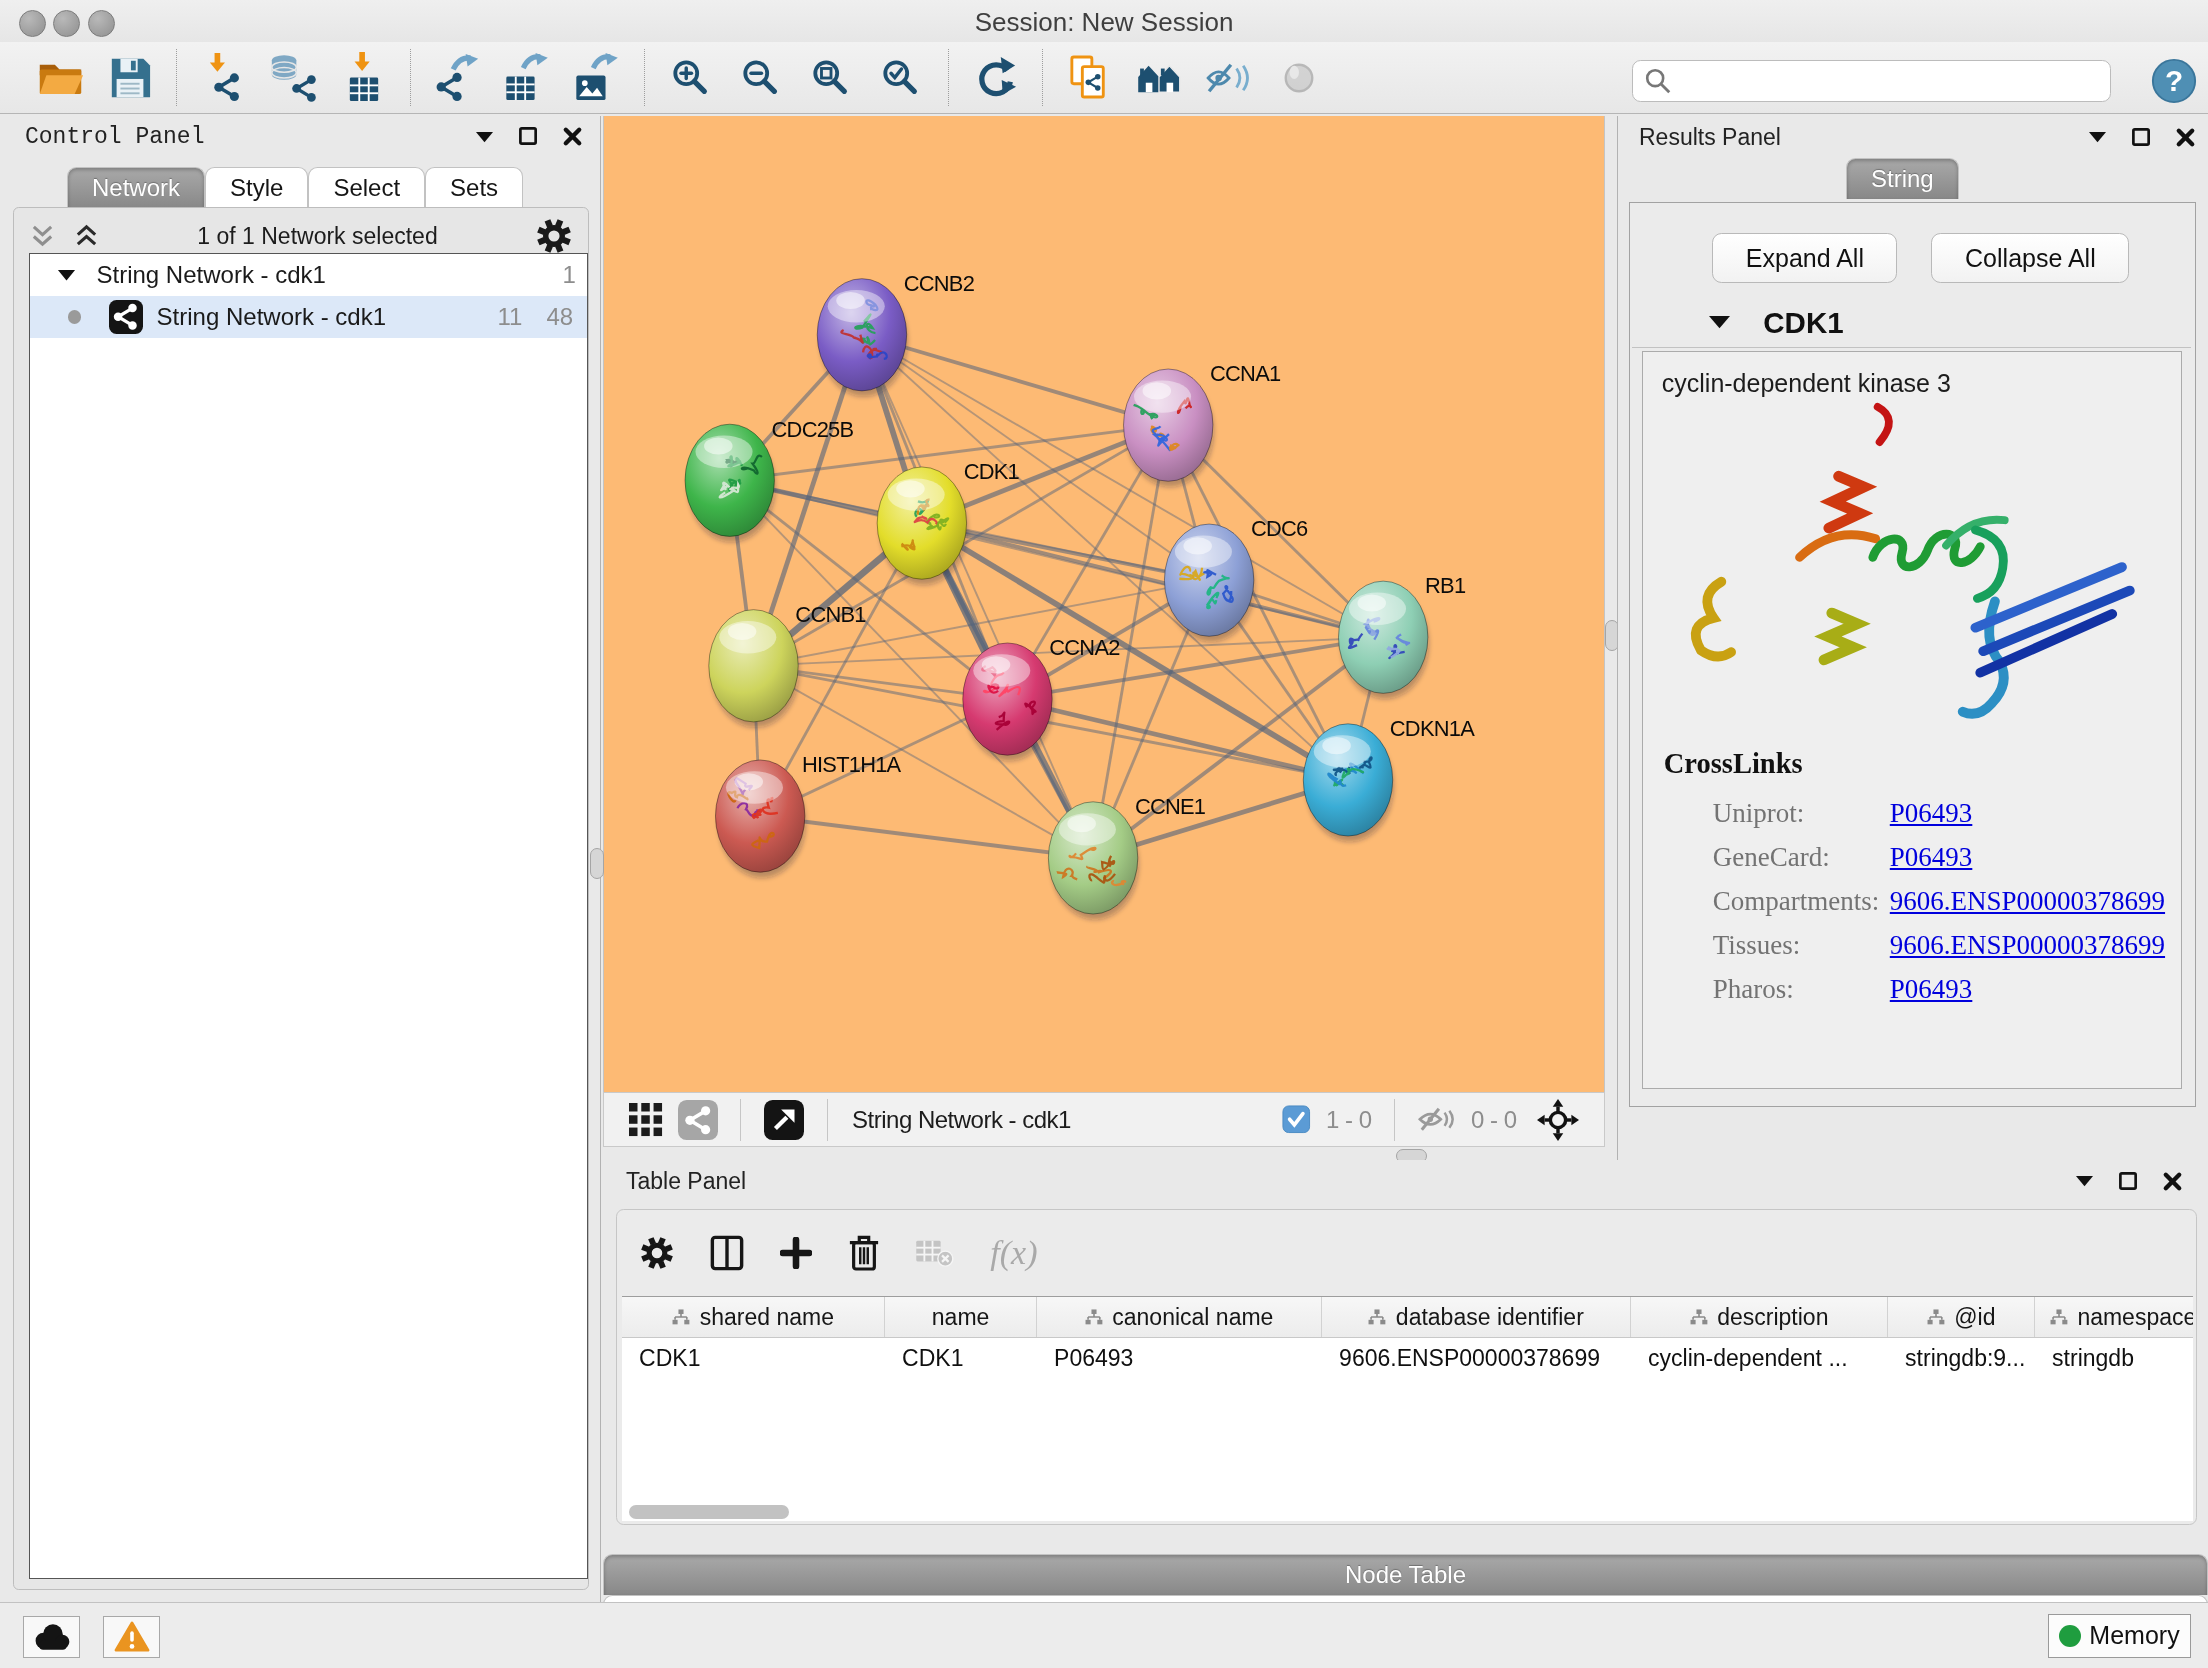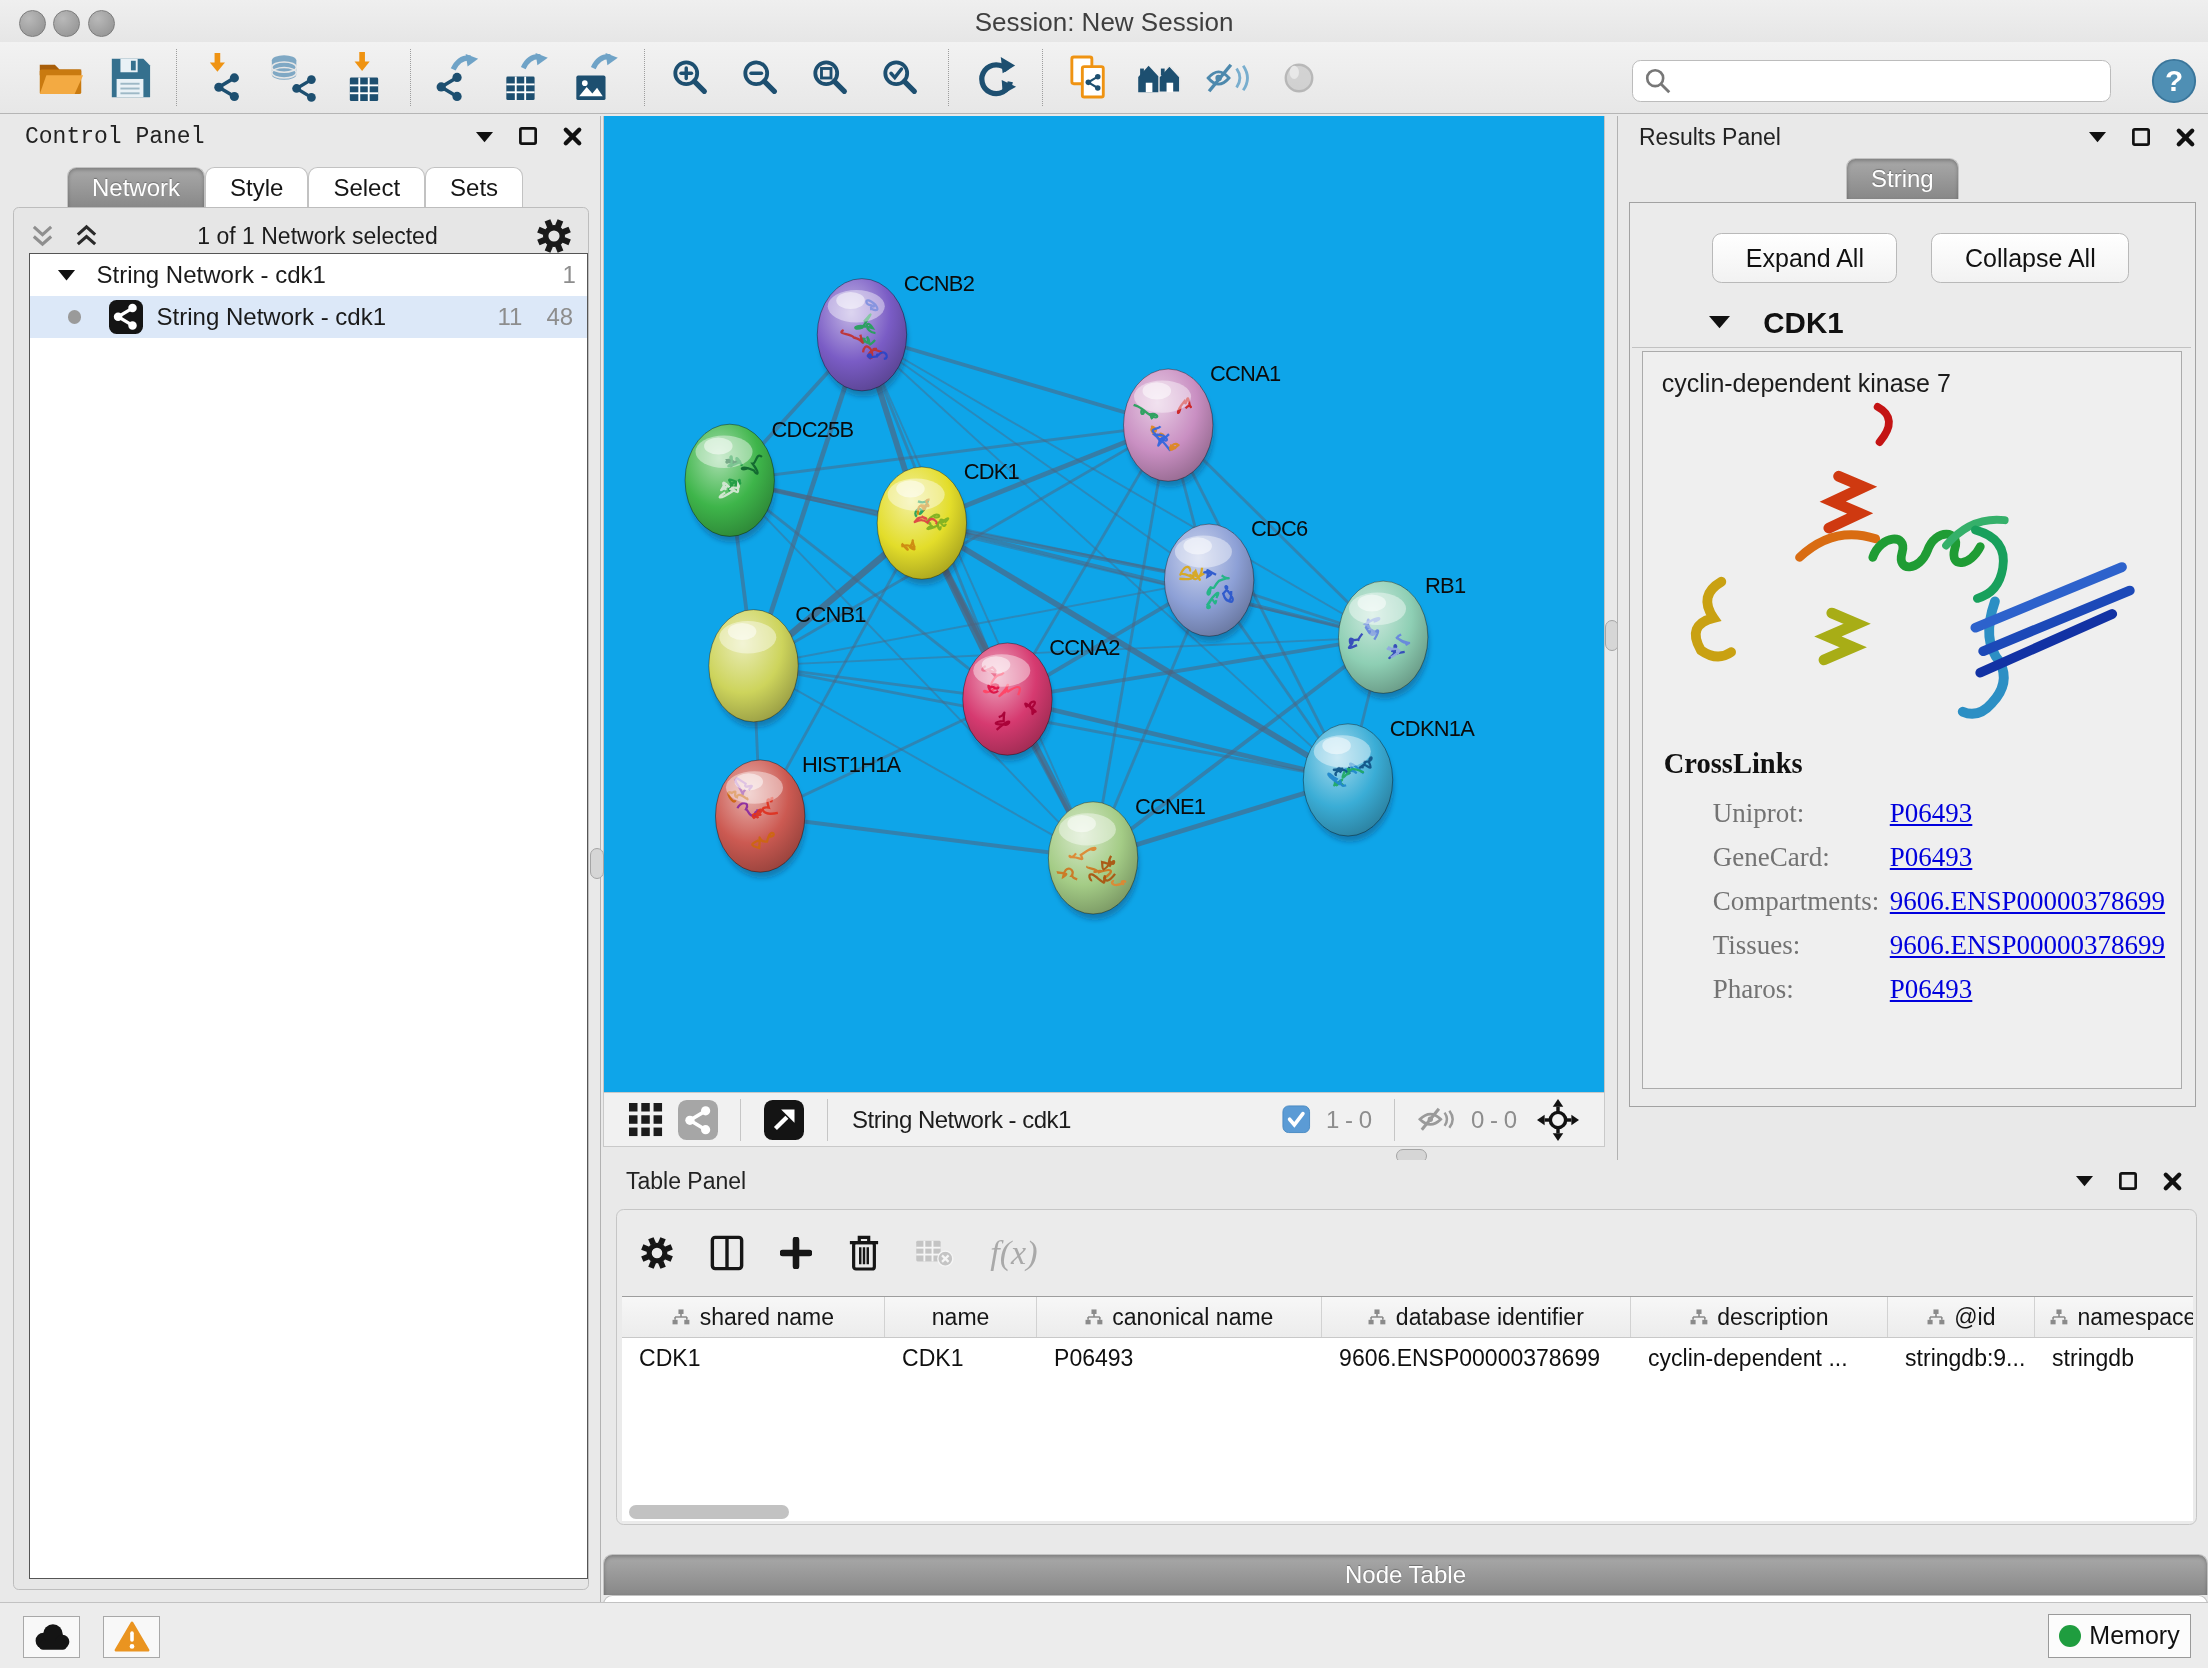--- a/index.html
+++ b/index.html
@@ -38,21 +38,21 @@
   #cp-header{position:absolute;left:25px;top:7.6px;right:17px;display:flex;align-items:center;font-family:Liberation Mono, monospace;}
   #cp-tabs{position:absolute;left:67px;top:51px;display:flex;}
   #cp-sub{position:absolute;left:28.5px;top:99px;right:28.5px;height:42px;display:flex;align-items:center;}
   #cp-status{flex:1;text-align:center;font-size:23px;color:#1c1c1c;}
   #cp-list{position:absolute;left:28.5px;top:137px;width:559px;height:1326px;background:#fff;
            border:1.9px solid #555;box-sizing:border-box;}
   .cp-row{position:relative;height:42px;display:flex;align-items:center;font-size:24px;}
   .cp-row .cnt{position:absolute;color:#8d8d8d;}
   #row-network{background:#dce8f8;}
   
-  #net-canvas{position:absolute;left:603px;top:116px;width:1002px;height:976px;background:#0ea5e9;
+  #net-canvas{position:absolute;left:603px;top:116px;width:1002px;height:976px;background:#fdba74;
               border-left:1px solid #c4c4c4;border-right:1px solid #c4c4c4;box-sizing:border-box;}
   #net-bar{position:absolute;left:603px;top:1092px;width:1002px;height:55px;background:#f1f1f1;
            border:1px solid #c9c9c9;border-width:1px 1px 1px 1px;box-sizing:border-box;
            display:flex;align-items:center;padding:0 17px;}
   .nb-div{width:0;height:42px;border-left:1px solid #c6c6c6;margin:0 15px;}
   .nb-ico{display:flex;align-items:center;margin:0 7.6px;}
   #nb-title{font-size:24px;color:#1c1c1c;margin-left:9.5px;letter-spacing:-0.5px;}
   .nb-count{font-size:24px;color:#8d8d8d;margin:0 7.6px;letter-spacing:-0.5px;}
   .splitter{position:absolute;background:#d6d6d6;border:1px solid #a5a5a5;border-radius:7.6px;}
   
@@ -825,21 +825,21 @@
       <div class="rp-btn" style="left:301px;top:30px;width:196px">Collapse All</div>
       <div id="rp-sec-head">
         <span class="pcico" style="margin-left:76px">
             <svg width="23" height="14.3" viewBox="0 0 24 15">
               <polygon points="1,1 23,1 12,14" fill="#111"></polygon>
             </svg>
           </span>
         <span id="rp-sec-name">CDK1</span>
       </div>
       <div id="rp-inner">
-        <div id="rp-desc">cyclin-dependent kinase 7</div>
+        <div id="rp-desc">cyclin-dependent kinase 3</div>
         <svg width="514" height="342" style="position:absolute;left:7.6px;top:49px" viewBox="0 0 520 350">
           <g fill="none" stroke-linecap="round">
             <path d="M232 42 q20 -24 -2 -36" stroke="#c41414" stroke-width="8"></path>
             <path d="M180 130 l32 -15 -28 -12 32 -15 -26 -11" stroke="#cf3910" stroke-width="11"></path>
             <path d="M150 160 q35 -33 78 -19" stroke="#d96c12" stroke-width="9"></path>
             <path d="M70 185 q-24 14 -8 37 q-28 7 -13 33 q17 12 31 2" stroke="#c9a112" stroke-width="10"></path>
             <path d="M175 265 l30 -13 -26 -11 30 -13 -26 -11" stroke="#a8ad16" stroke-width="11"></path>
             <path d="M225 160 c8 -23 36 -25 30 -5 c-6 21 18 19 26 -2 c8 -23 34 -21 28 -2 c-6 21 16 18 26 -2" stroke="#1f9c34" stroke-width="9"></path>
             <path d="M300 148 q25 -30 60 -26" stroke="#35b06a" stroke-width="8"></path>
             <path d="M330 132 q33 9 28 39 q-4 25 -26 31" stroke="#18a05c" stroke-width="9"></path>

